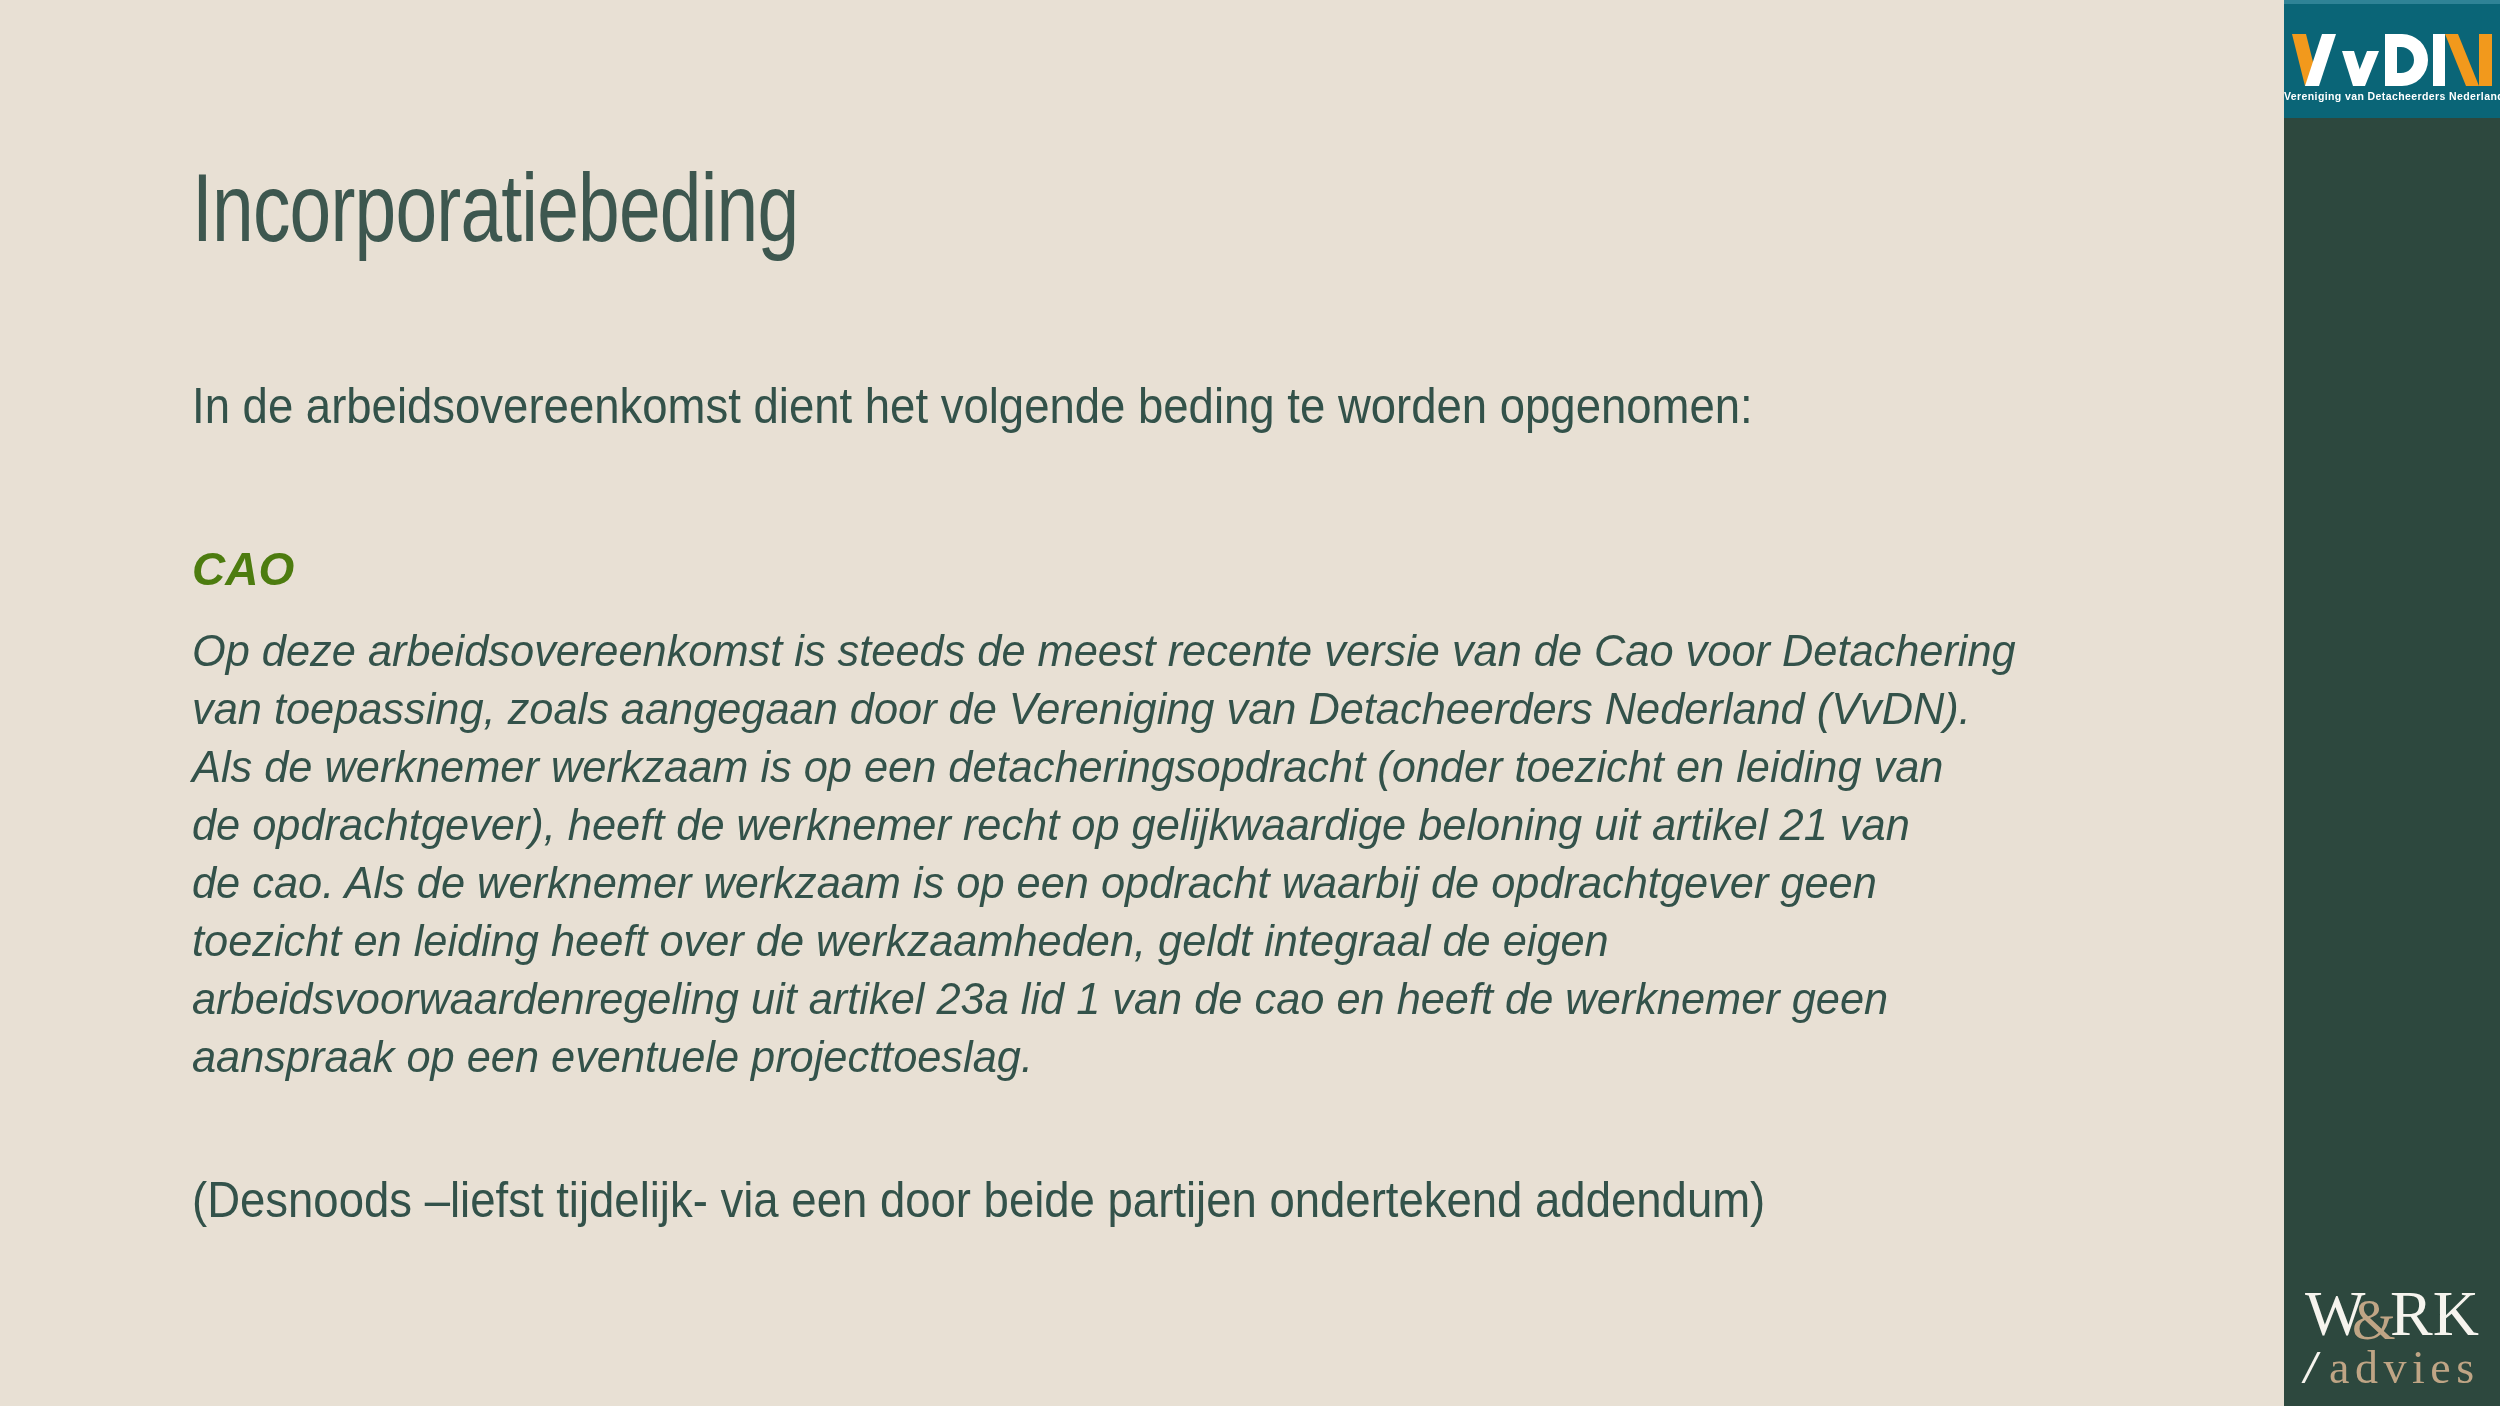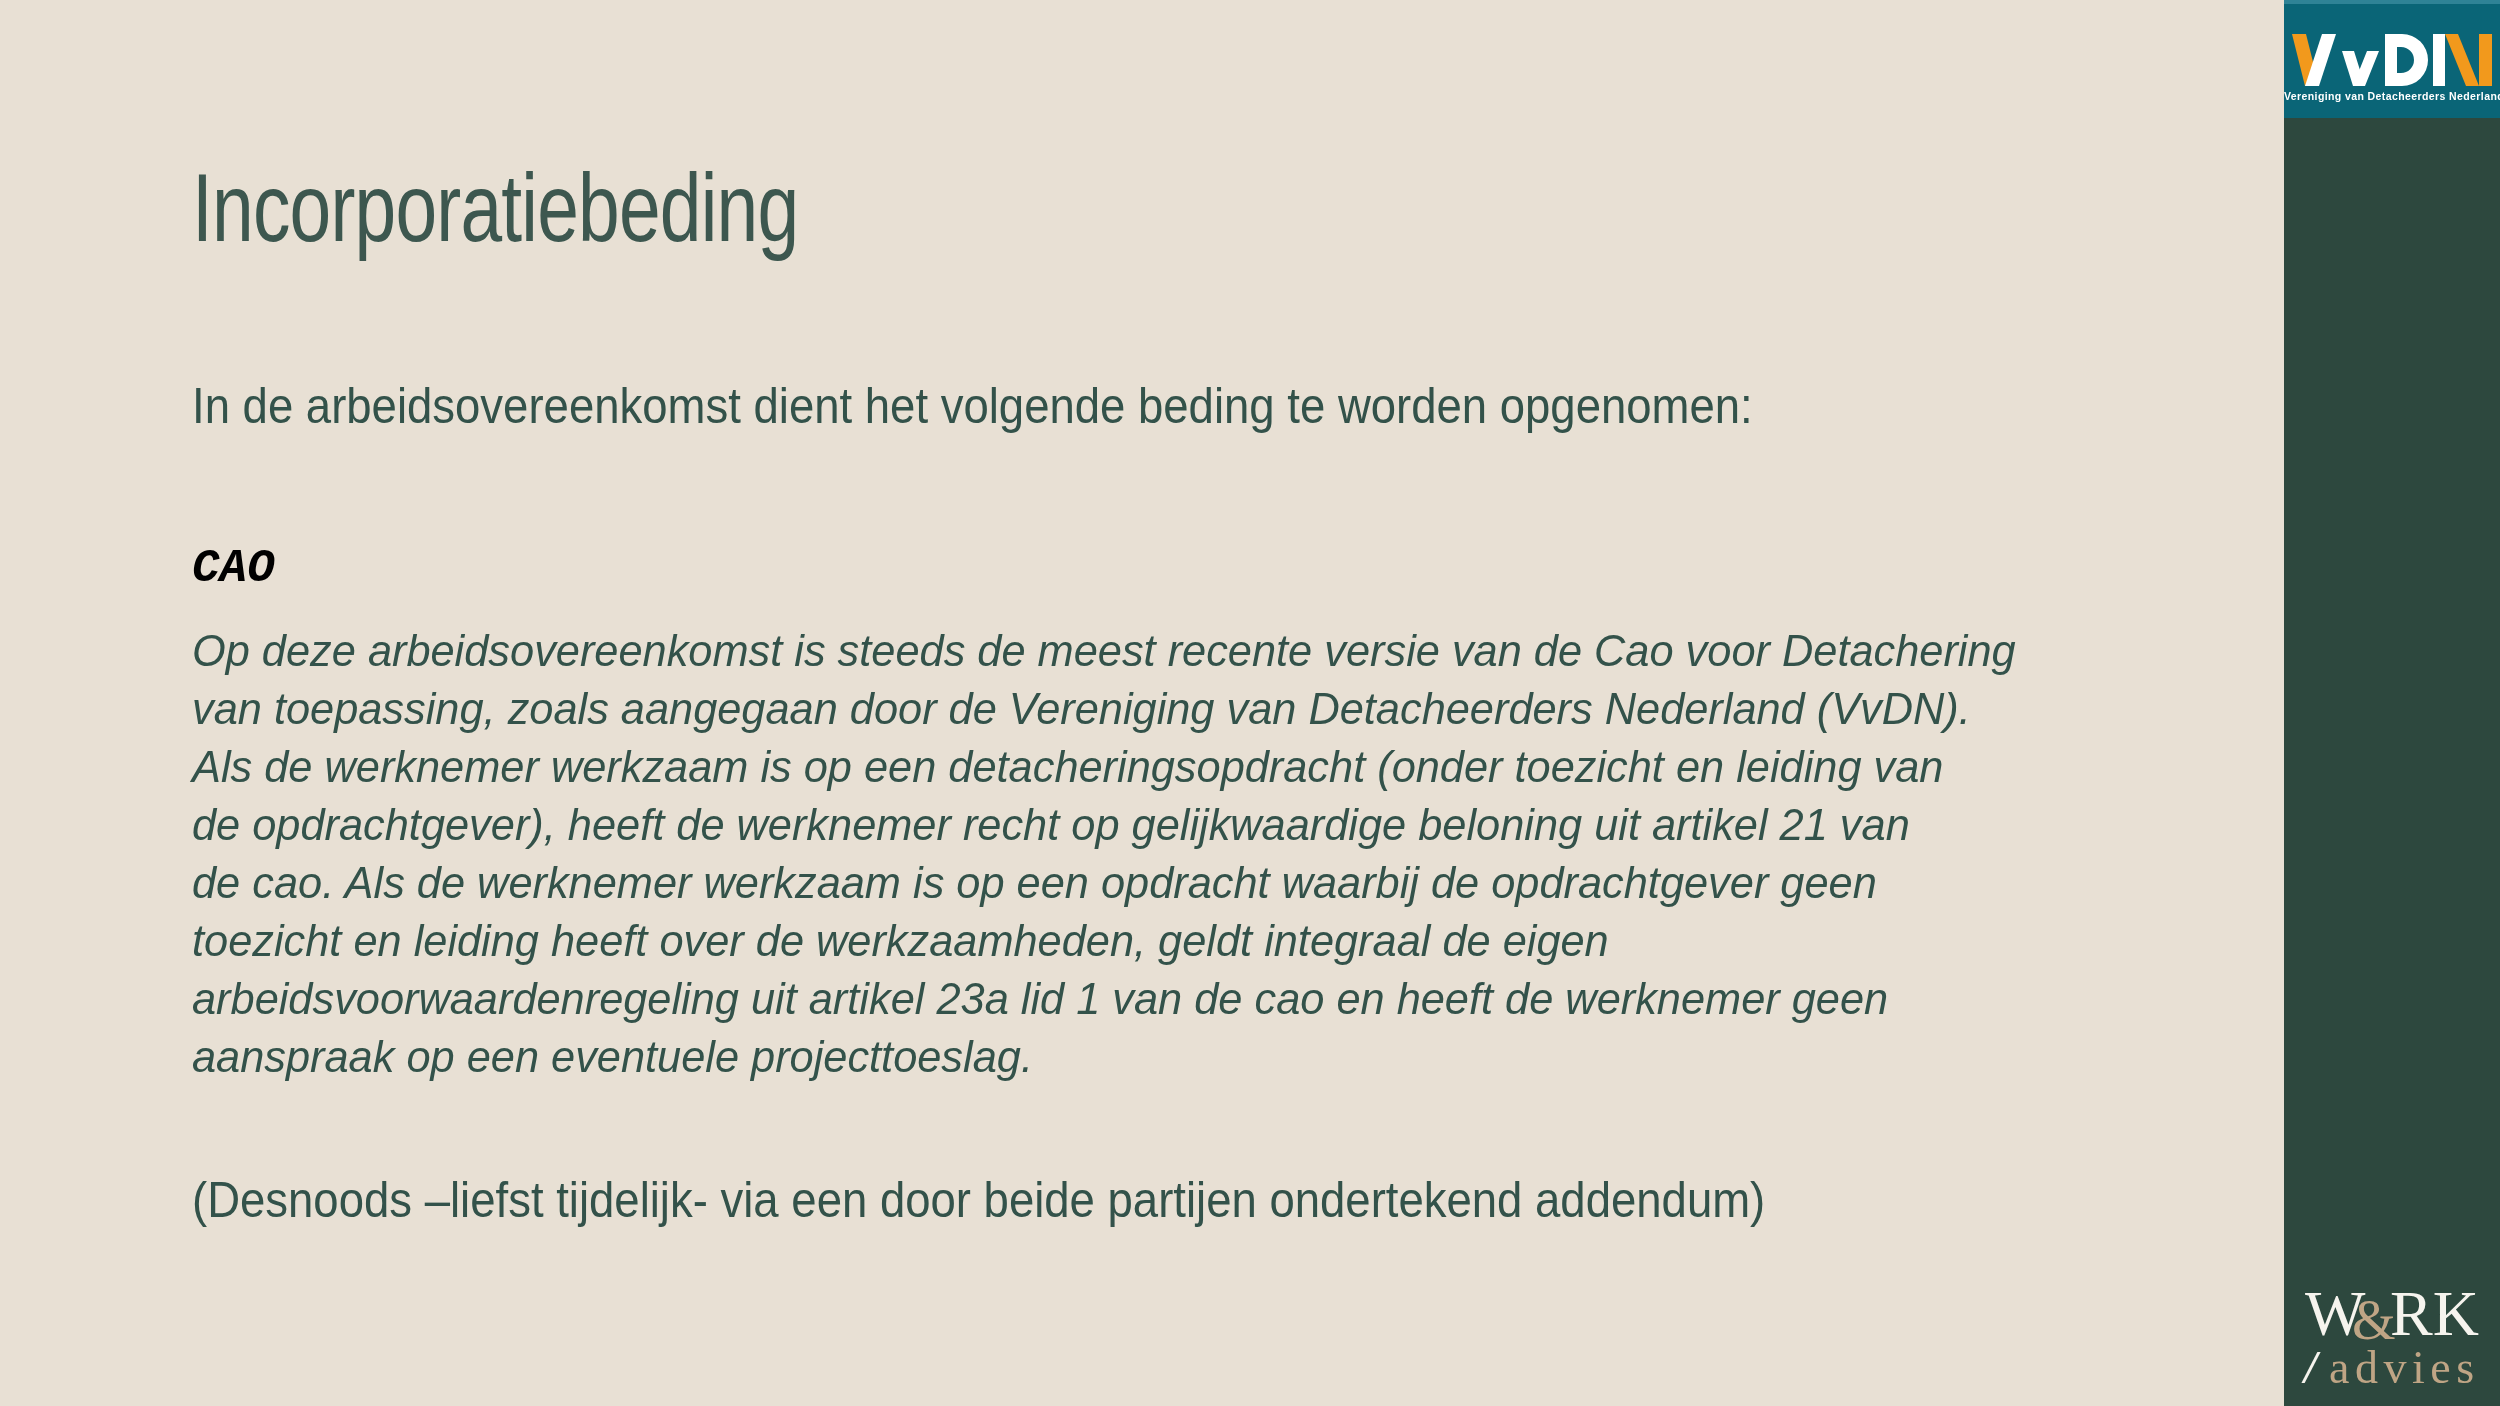--- a/index.html
+++ b/index.html
@@ -42,24 +42,23 @@
     white-space: nowrap;
     line-height: 1.2;
   }
   .cao-heading {
     position: absolute;
     left: 192px;
     top: 540px;
     font-size: 46px;
     font-weight: bold;
     font-style: italic;
-    color: #000000;
+    color: #4d7c0f;
     line-height: 58px;
     white-space: nowrap;
-    font-family: Liberation Mono, monospace;
   }
   .paragraph {
     position: absolute;
     left: 192px;
     top: 622px;
     width: 2092px;
     font-size: 44px;
     font-style: italic;
     color: #33524a;
     transform: scaleX(0.985);

